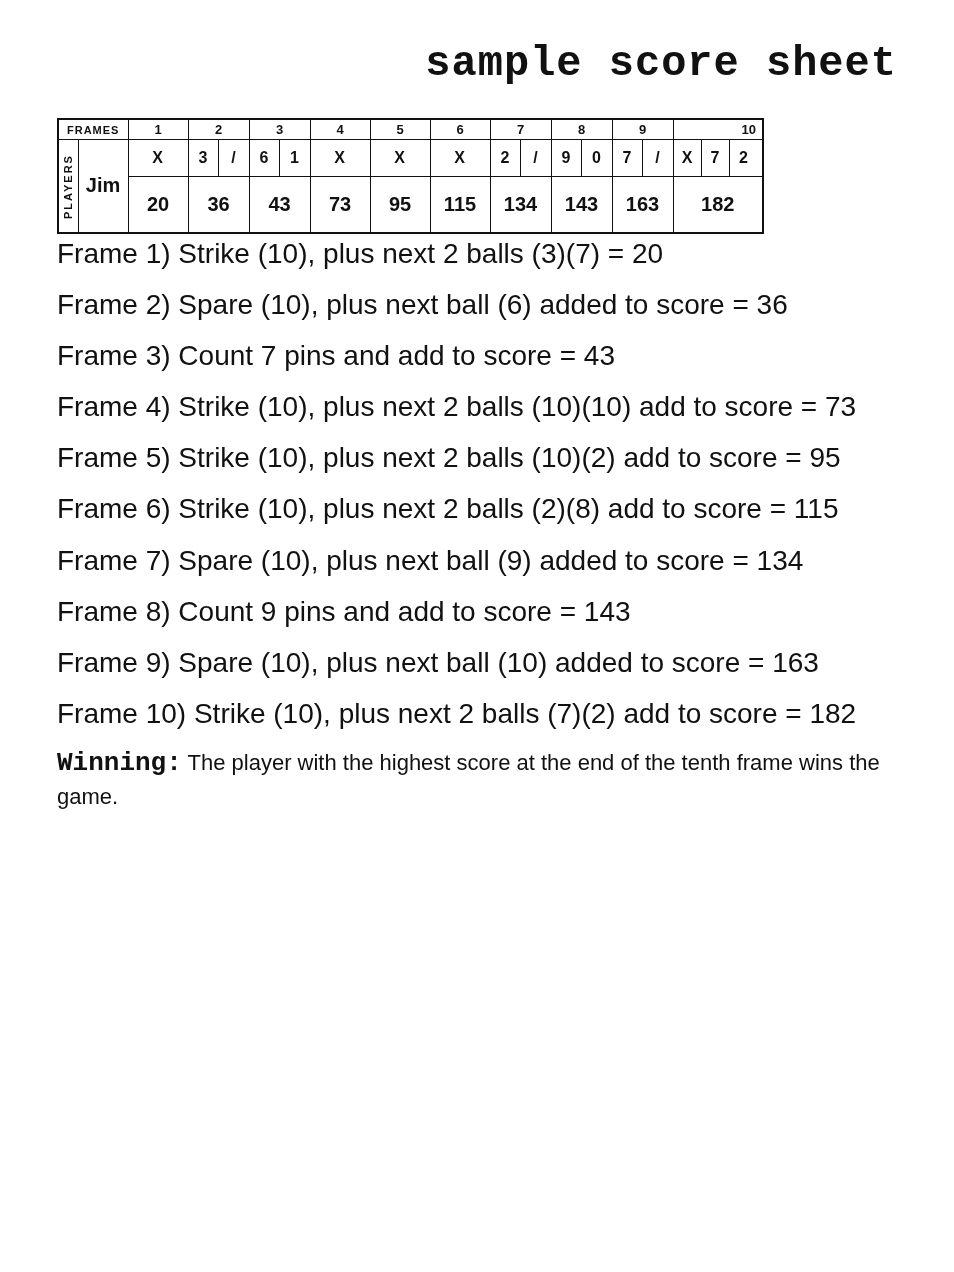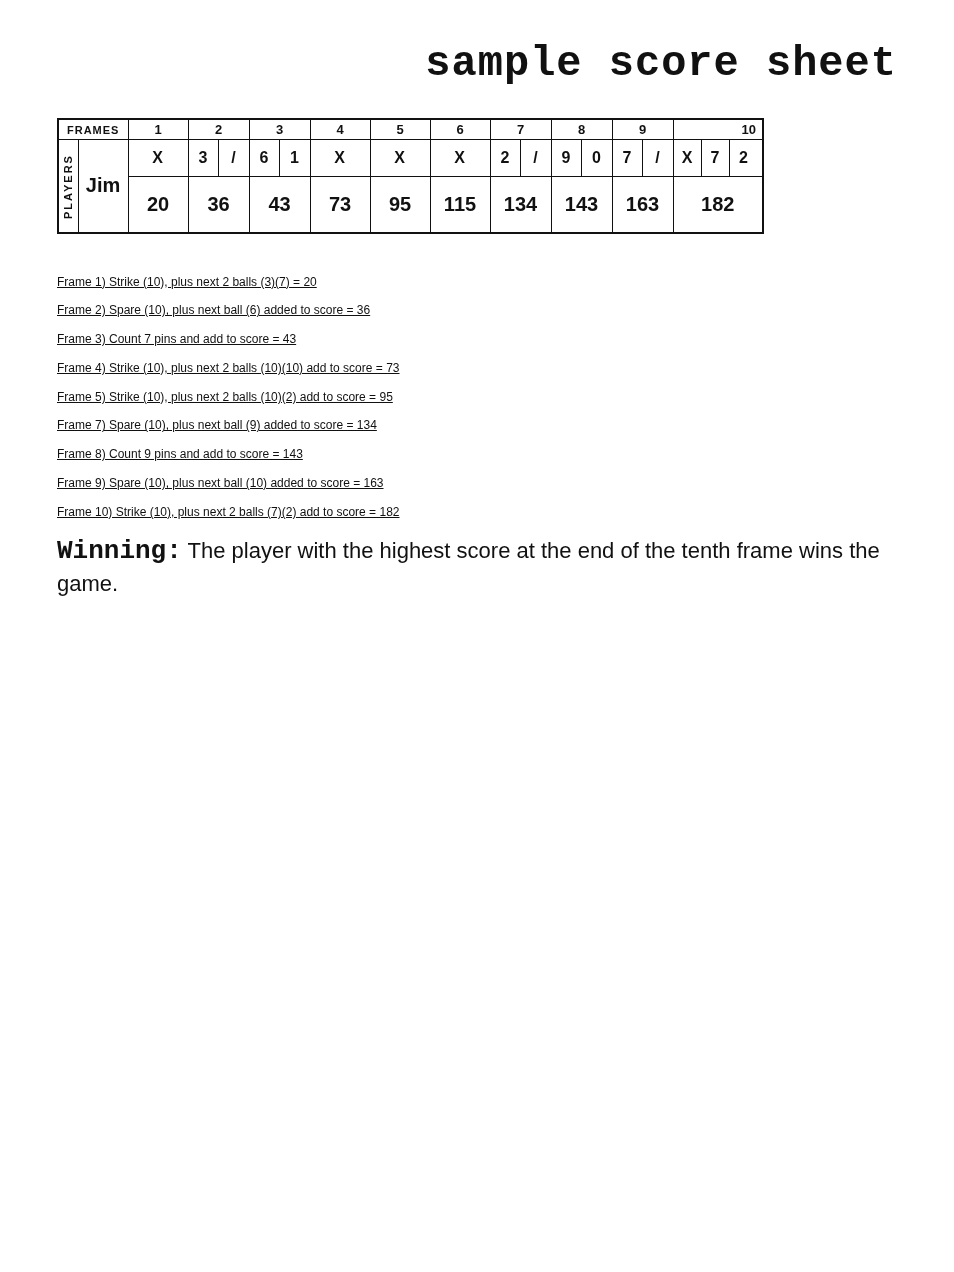--- a/index.html
+++ b/index.html
@@ -18,21 +18,20 @@
       font-family: 'Courier New', Courier, monospace;
       font-size: 42px;
       font-weight: 900;
       letter-spacing: 1px;
       margin-bottom: 30px;
       text-align: right;
     }
 
     
     .score-table-wrapper {
-      margin-bottom: 40px;
       overflow-x: auto;
     }
 
     .score-table {
       border-collapse: collapse;
       border: 2px solid #111;
       font-size: 14px;
     }
 
     .score-table th,
@@ -124,24 +123,23 @@
     }
 
     
     .explanation-heading {
       font-size: 22px;
       font-weight: bold;
       margin-bottom: 20px;
     }
 
     .frame-explanation {
-      font-size: 12px;
+      font-size: 28px;
       margin-bottom: 12px;
       line-height: 1.4;
-      text-decoration: underline;
     }
 
     
     .winning-section {
       font-size: 22px;
       line-height: 1.4;
     }
 
     .winning-bold {
       font-family: 'Courier New', Courier, monospace;
@@ -250,20 +248,21 @@
   </table>
 </div>
 
 <div class="explanation-section">
   <div id="frame-explanations">
       <p class="frame-explanation">Frame 1) Strike (10), plus next 2 balls (3)(7) = 20</p>
       <p class="frame-explanation">Frame 2) Spare (10), plus next ball (6) added to score = 36</p>
       <p class="frame-explanation">Frame 3) Count 7 pins and add to score = 43</p>
       <p class="frame-explanation">Frame 4) Strike (10), plus next 2 balls (10)(10) add to score = 73</p>
       <p class="frame-explanation">Frame 5) Strike (10), plus next 2 balls (10)(2) add to score = 95</p>
+      <p class="frame-explanation">Frame 6) Strike (10), plus next 2 balls (2)(8) add to score = 115</p>
       <p class="frame-explanation">Frame 7) Spare (10), plus next ball (9) added to score = 134</p>
       <p class="frame-explanation">Frame 8) Count 9 pins and add to score = 143</p>
       <p class="frame-explanation">Frame 9) Spare (10), plus next ball (10) added to score = 163</p>
       <p class="frame-explanation">Frame 10) Strike (10), plus next 2 balls (7)(2) add to score = 182</p>
     </div>
 </div>
 
 <div class="winning-section">
   <span class="winning-bold">Winning:</span><span> The player with the highest score at the end of the tenth frame wins the game.</span>
 </div>

